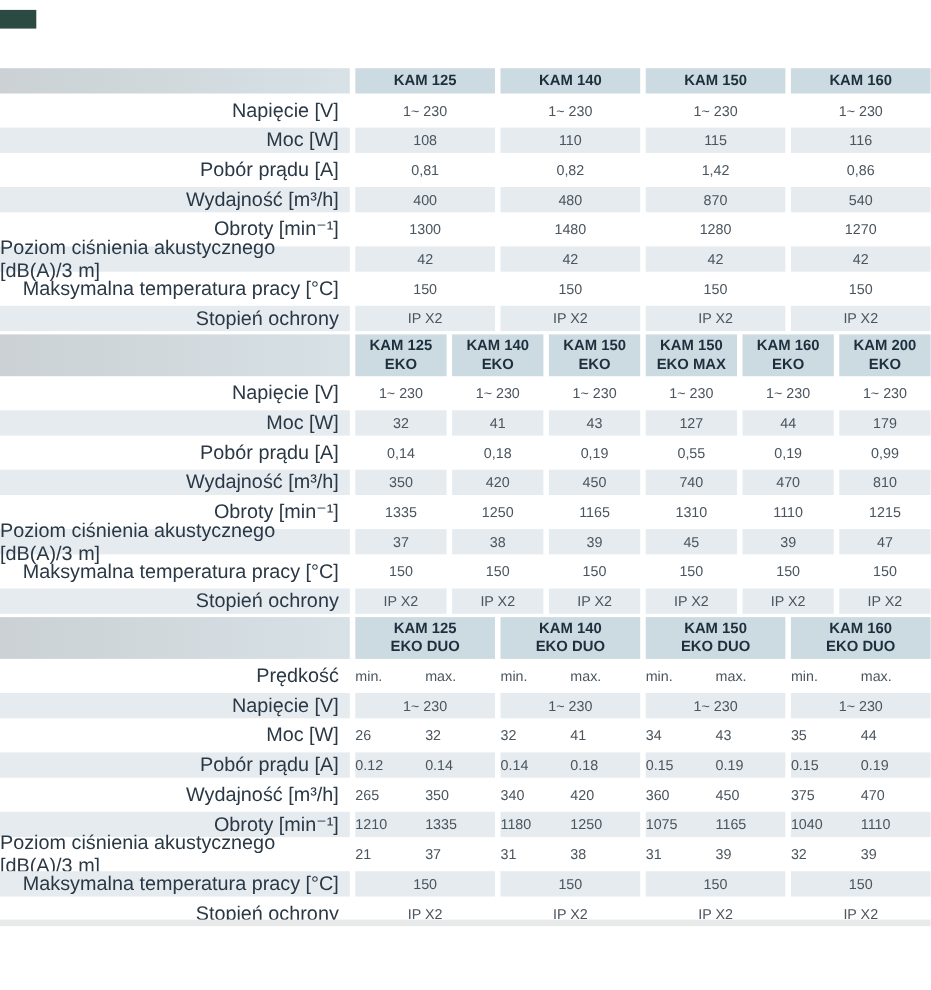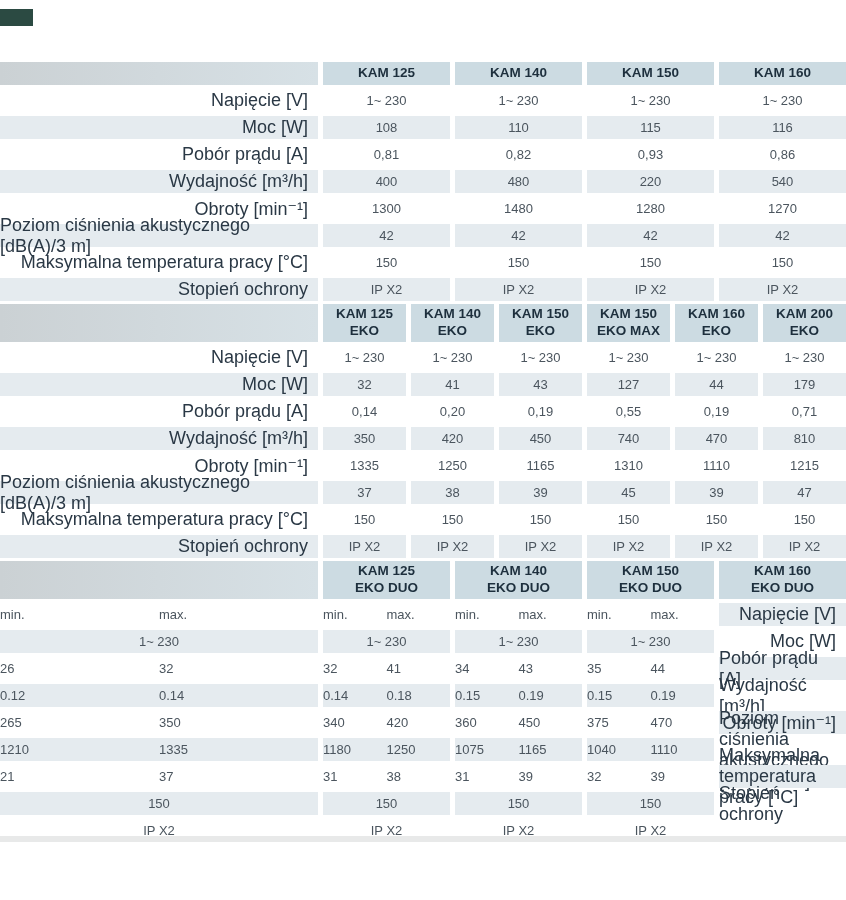--- a/index.html
+++ b/index.html
@@ -66,26 +66,26 @@
         <div class="cell value-cell">1~ 230</div>
         <div class="cell value-cell">1~ 230</div>
         <div class="cell label-cell shaded">Moc [W]</div>
         <div class="cell value-cell shaded">108</div>
         <div class="cell value-cell shaded">110</div>
         <div class="cell value-cell shaded">115</div>
         <div class="cell value-cell shaded">116</div>
         <div class="cell label-cell">Pobór prądu [A]</div>
         <div class="cell value-cell">0,81</div>
         <div class="cell value-cell">0,82</div>
-        <div class="cell value-cell">0,93</div>
+        <div class="cell value-cell">1,42</div>
         <div class="cell value-cell">0,86</div>
         <div class="cell label-cell shaded">Wydajność [m³/h]</div>
         <div class="cell value-cell shaded">400</div>
         <div class="cell value-cell shaded">480</div>
-        <div class="cell value-cell shaded">220</div>
+        <div class="cell value-cell shaded">870</div>
         <div class="cell value-cell shaded">540</div>
         <div class="cell label-cell">Obroty [min⁻¹]</div>
         <div class="cell value-cell">1300</div>
         <div class="cell value-cell">1480</div>
         <div class="cell value-cell">1280</div>
         <div class="cell value-cell">1270</div>
         <div class="cell label-cell shaded">Poziom ciśnienia akustycznego [dB(A)/3 m]</div>
         <div class="cell value-cell shaded">42</div>
         <div class="cell value-cell shaded">42</div>
         <div class="cell value-cell shaded">42</div>
@@ -124,25 +124,25 @@
         <div class="cell value-cell">1~ 230</div>
         <div class="cell label-cell shaded">Moc [W]</div>
         <div class="cell value-cell shaded">32</div>
         <div class="cell value-cell shaded">41</div>
         <div class="cell value-cell shaded">43</div>
         <div class="cell value-cell shaded">127</div>
         <div class="cell value-cell shaded">44</div>
         <div class="cell value-cell shaded">179</div>
         <div class="cell label-cell">Pobór prądu [A]</div>
         <div class="cell value-cell">0,14</div>
-        <div class="cell value-cell">0,20</div>
+        <div class="cell value-cell">0,18</div>
         <div class="cell value-cell">0,19</div>
         <div class="cell value-cell">0,55</div>
         <div class="cell value-cell">0,19</div>
-        <div class="cell value-cell">0,71</div>
+        <div class="cell value-cell">0,99</div>
         <div class="cell label-cell shaded">Wydajność [m³/h]</div>
         <div class="cell value-cell shaded">350</div>
         <div class="cell value-cell shaded">420</div>
         <div class="cell value-cell shaded">450</div>
         <div class="cell value-cell shaded">740</div>
         <div class="cell value-cell shaded">470</div>
         <div class="cell value-cell shaded">810</div>
         <div class="cell label-cell">Obroty [min⁻¹]</div>
         <div class="cell value-cell">1335</div>
         <div class="cell value-cell">1250</div>
@@ -175,20 +175,21 @@
       <div class="spec-table" style="grid-template-columns: 318px repeat(4, 1fr);">
         <div class="cell header-band tall"></div>
         <div class="cell header-cell tall">KAM 125
 EKO DUO</div>
         <div class="cell header-cell tall">KAM 140
 EKO DUO</div>
         <div class="cell header-cell tall">KAM 150
 EKO DUO</div>
         <div class="cell header-cell tall">KAM 160
 EKO DUO</div>
+        <div class="cell label-cell">Prędkość</div>
         <div class="cell pair-cell">
           <span class="half">min.</span>
           <span class="half">max.</span>
         </div>
         <div class="cell pair-cell">
           <span class="half">min.</span>
           <span class="half">max.</span>
         </div>
         <div class="cell pair-cell">
           <span class="half">min.</span>

